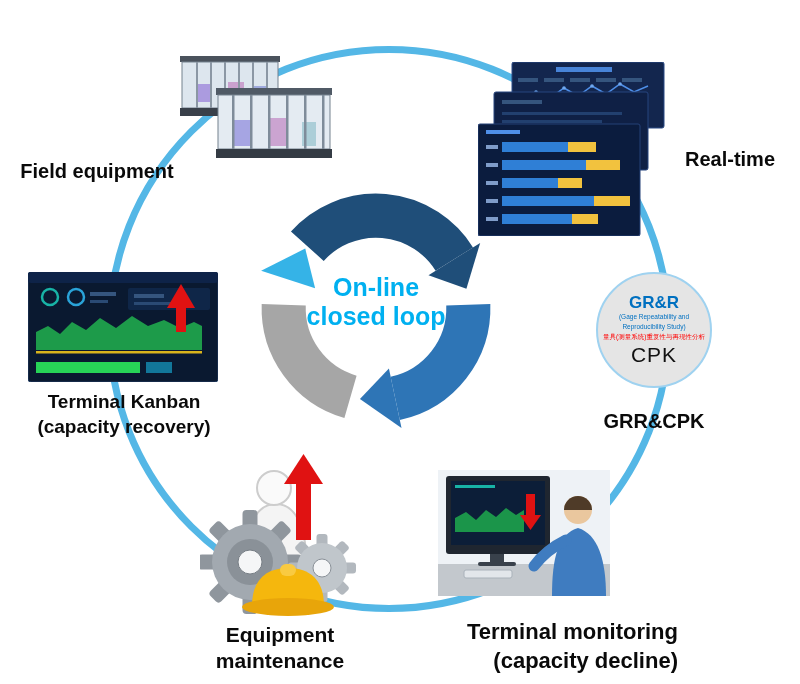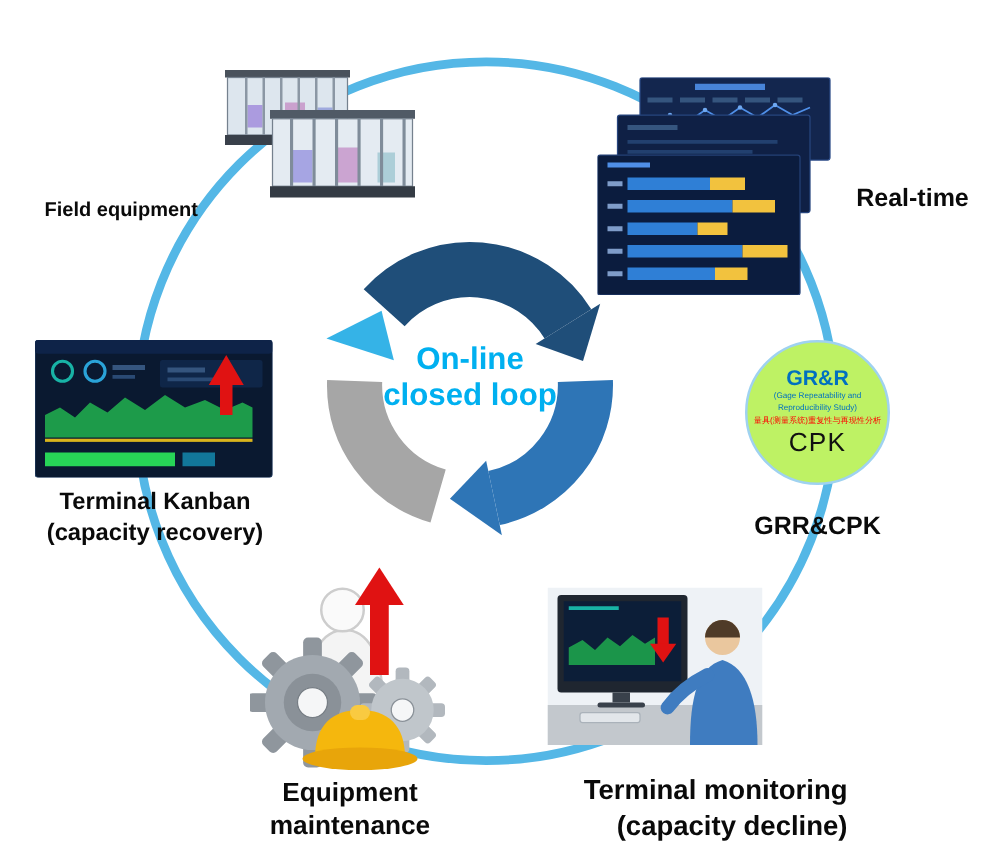--- a/index.html
+++ b/index.html
@@ -35,30 +35,30 @@
   .node-img{position:absolute;}
   .node-img svg{width:100%;height:100%;display:block;}
   .img-field{left:174px;top:46px;width:162px;height:117px;}
   .img-rt{left:478px;top:62px;width:188px;height:174px;}
   .img-mon{left:438px;top:470px;width:172px;height:126px;}
   .img-maint{left:200px;top:450px;width:160px;height:170px;}
   .img-kanban{left:28px;top:272px;width:190px;height:110px;}
   
   .grr-badge{
     position:absolute;left:596px;top:272px;width:116px;height:116px;border-radius:50%;
-    background:#bef264;border:2px solid #9fd2f0;box-sizing:border-box;
+    background:#e5e5e5;border:2px solid #9fd2f0;box-sizing:border-box;
     display:flex;flex-direction:column;justify-content:center;align-items:center;gap:2px;text-align:center;
   }
   .grr-title{color:var(--grr-blue,#0070c0);font-weight:bold;font-size:17px;line-height:1;}
   .grr-sub{color:var(--grr-blue,#0070c0);font-size:6.5px;line-height:1.2;}
   .grr-cn{color:var(--grr-red,#ff0000);font-size:6.5px;white-space:nowrap;line-height:1.3;}
   .grr-cpk{color:var(--cpk-text,#111111);font-weight:normal;font-size:21px;letter-spacing:1px;line-height:1.1;}
   
   .lbl{position:absolute;font-weight:bold;color:var(--label-text,#000);text-align:center;}
-  .lbl-field{left:2px;top:160px;width:190px;font-size:16px;}
+  .lbl-field{left:2px;top:160px;width:190px;font-size:20px;}
   .lbl-rt{left:660px;top:146px;width:140px;font-size:20px;line-height:1.32;}
   .lbl-grr{left:586px;top:410px;width:136px;font-size:20px;}
   .lbl-mon{left:400px;top:618px;width:278px;font-size:22px;line-height:1.3;text-align:right;}
   .lbl-maint{left:188px;top:622px;width:184px;font-size:21px;line-height:1.25;}
   .lbl-kanban{left:2px;top:390px;width:244px;font-size:19px;line-height:1.3;}
 </style>
 </head>
 <body>
 
 <div class="canvas">

